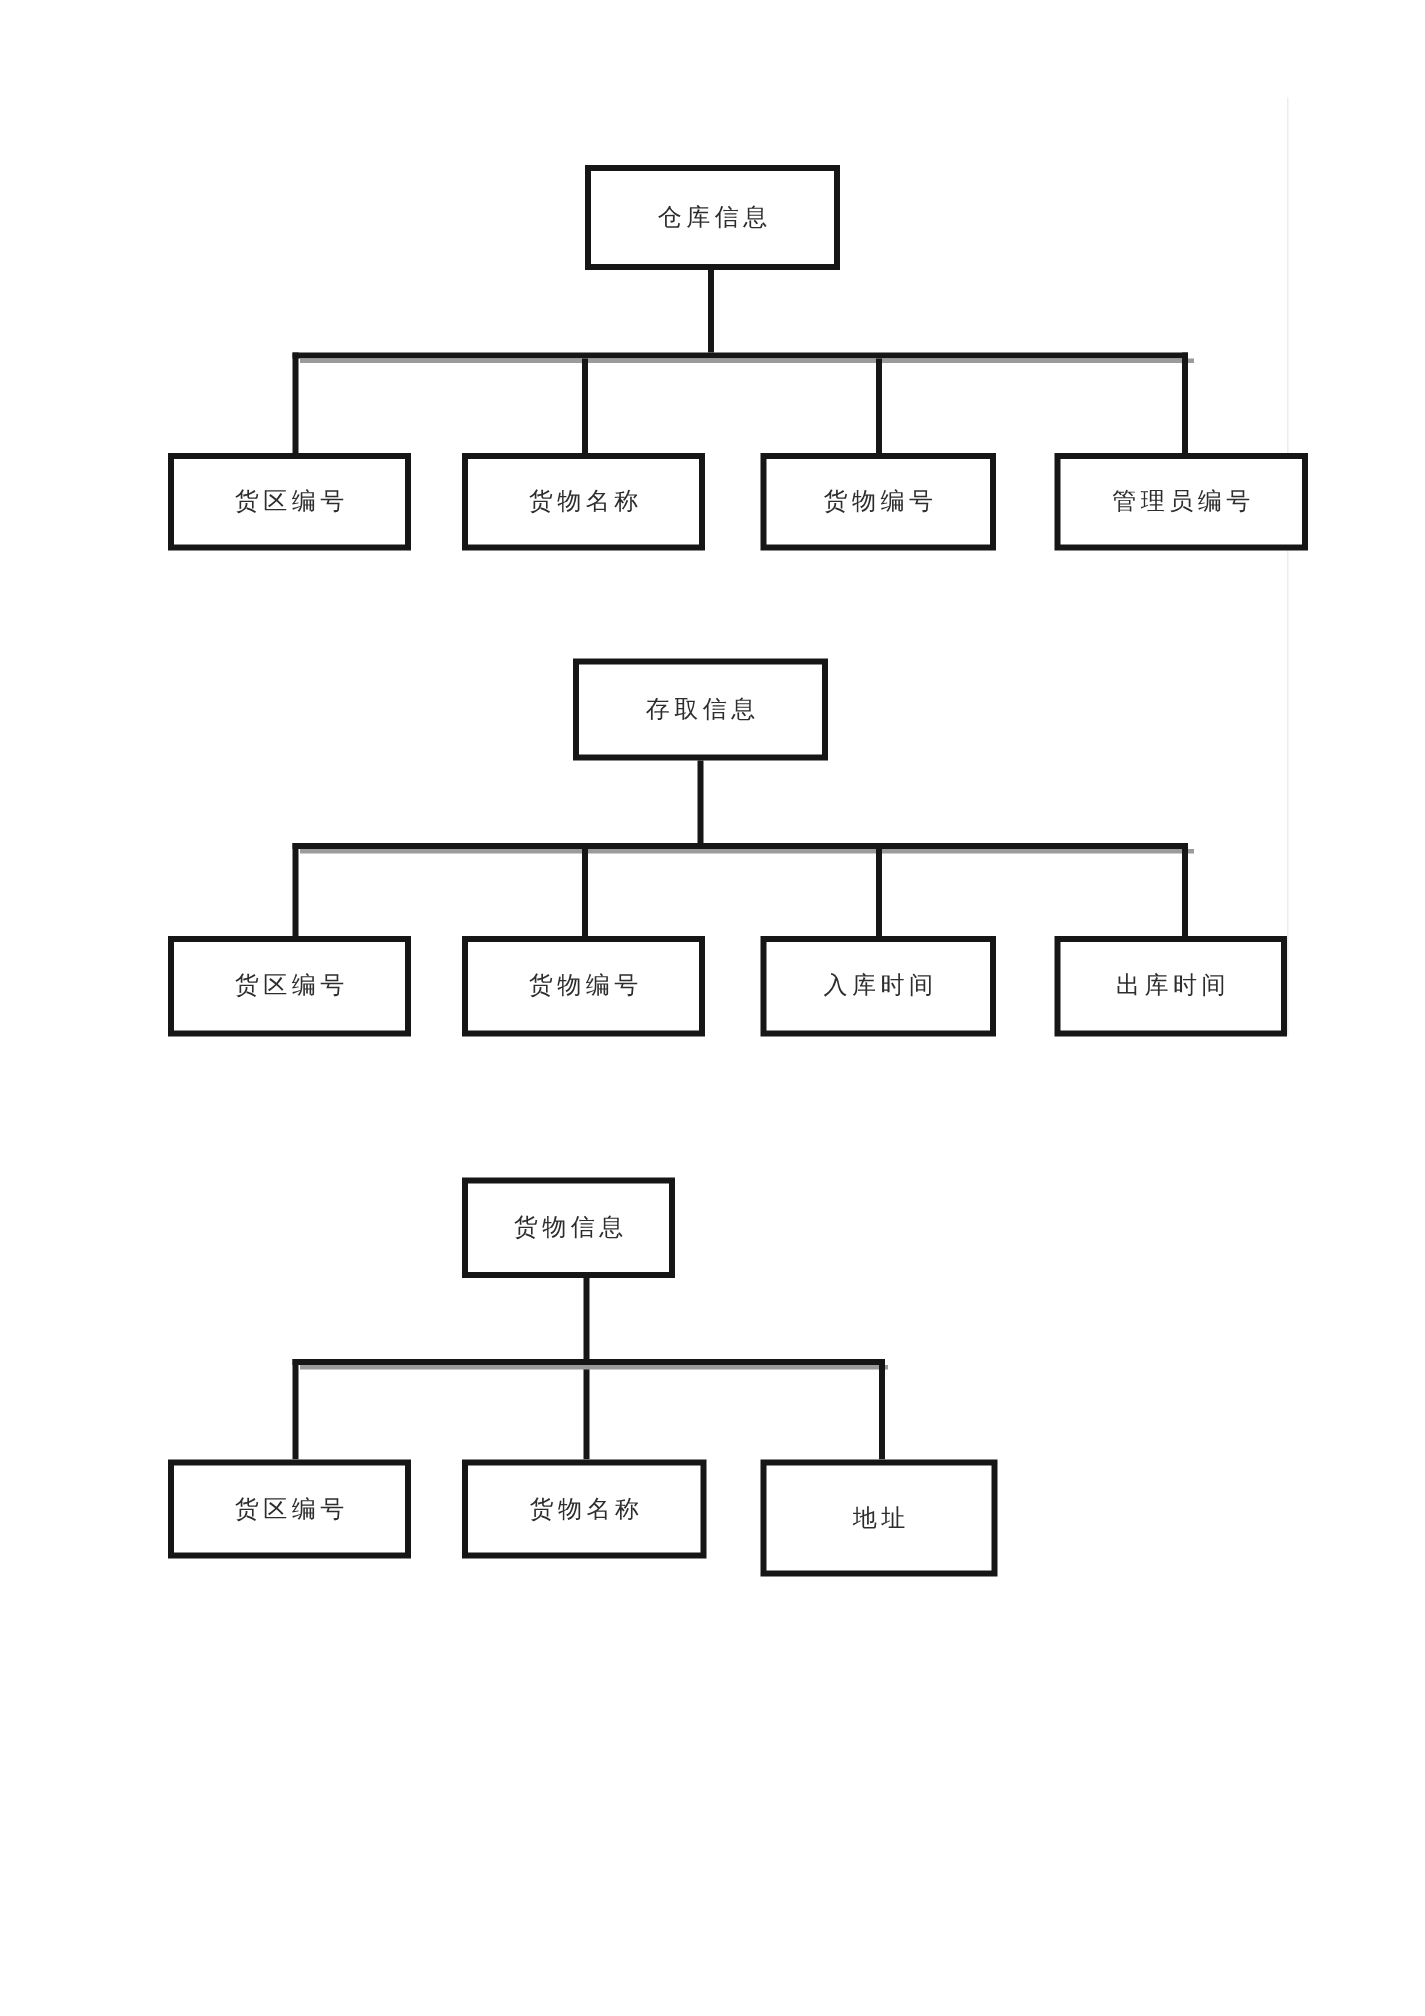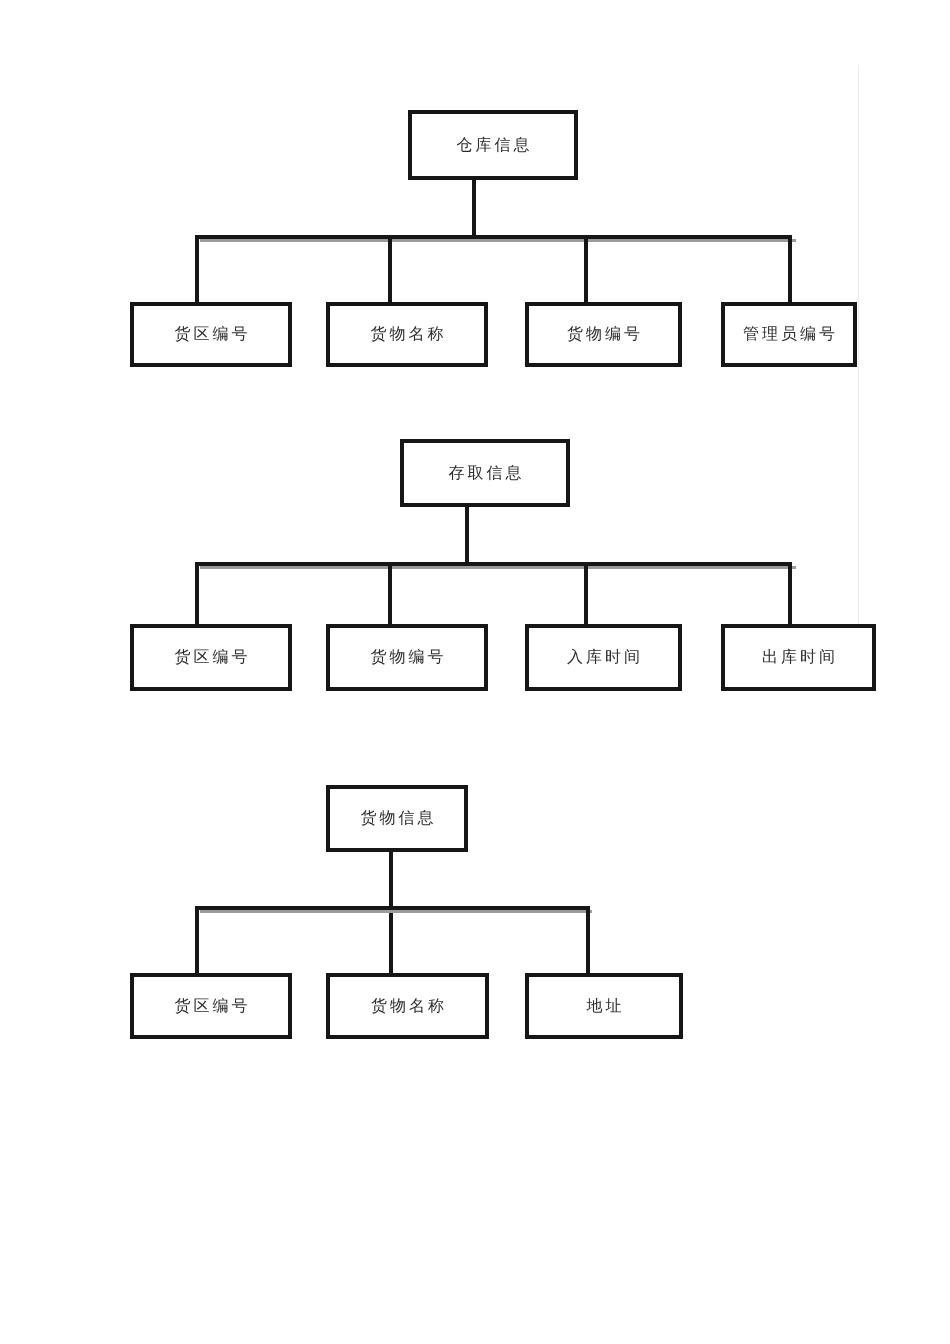--- a/index.html
+++ b/index.html
@@ -22,21 +22,20 @@
     background: #ffffff;
     display: flex;
     align-items: center;
     justify-content: center;
     font-size: 16px;
     letter-spacing: 3px;
     text-indent: 3px;
     color: #2d2d2d;
     z-index: 2;
     white-space: nowrap;
-    margin-left: 18px;
   }
   .vline, .hline {
     position: absolute;
     background: #161616;
     z-index: 1;
   }
   .shadow-line {
     position: absolute;
     background: #9b9b9b;
     z-index: 1;
@@ -68,21 +67,21 @@
 
   <div class="node" style="left:112px; top:302px; width:162px; height:65px;">
     <span>货区编号</span>
   </div>
   <div class="node" style="left:308px; top:302px; width:162px; height:65px;">
     <span>货物名称</span>
   </div>
   <div class="node" style="left:507px; top:302px; width:157px; height:65px;">
     <span>货物编号</span>
   </div>
-  <div class="node" style="left:703px; top:302px; width:136px; height:65px;">
+  <div class="node" style="left:703px; top:302px; width:169px; height:65px;">
     <span>管理员编号</span>
   </div>
 
   <div class="node" style="left:382px; top:439px; width:170px; height:68px;">
     <span>存取信息</span>
   </div>
 
   <div class="vline" style="left:465px; top:505px; width:4px; height:57px;"></div>
   <div class="hline" style="left:195px; top:562px; width:597px; height:4px;"></div>
   <div class="shadow-line" style="left:200px; top:566px; width:596px; height:3px;"></div>
@@ -113,17 +112,17 @@
   <div class="shadow-line" style="left:200px; top:910px; width:392px; height:3px;"></div>
   <div class="vline" style="left:195px; top:906px; width:4px; height:67px;"></div>
   <div class="vline" style="left:586px; top:906px; width:4px; height:67px;"></div>
 
   <div class="node" style="left:112px; top:973px; width:162px; height:66px;">
     <span>货区编号</span>
   </div>
   <div class="node" style="left:308px; top:973px; width:163px; height:66px;">
     <span>货物名称</span>
   </div>
-  <div class="node" style="left:507px; top:973px; width:158px; height:66px;">
+  <div class="node" style="left:507px; top:973px; width:158px; height:78px;">
     <span>地址</span>
   </div>
 
 </div>
 
 </body></html>

